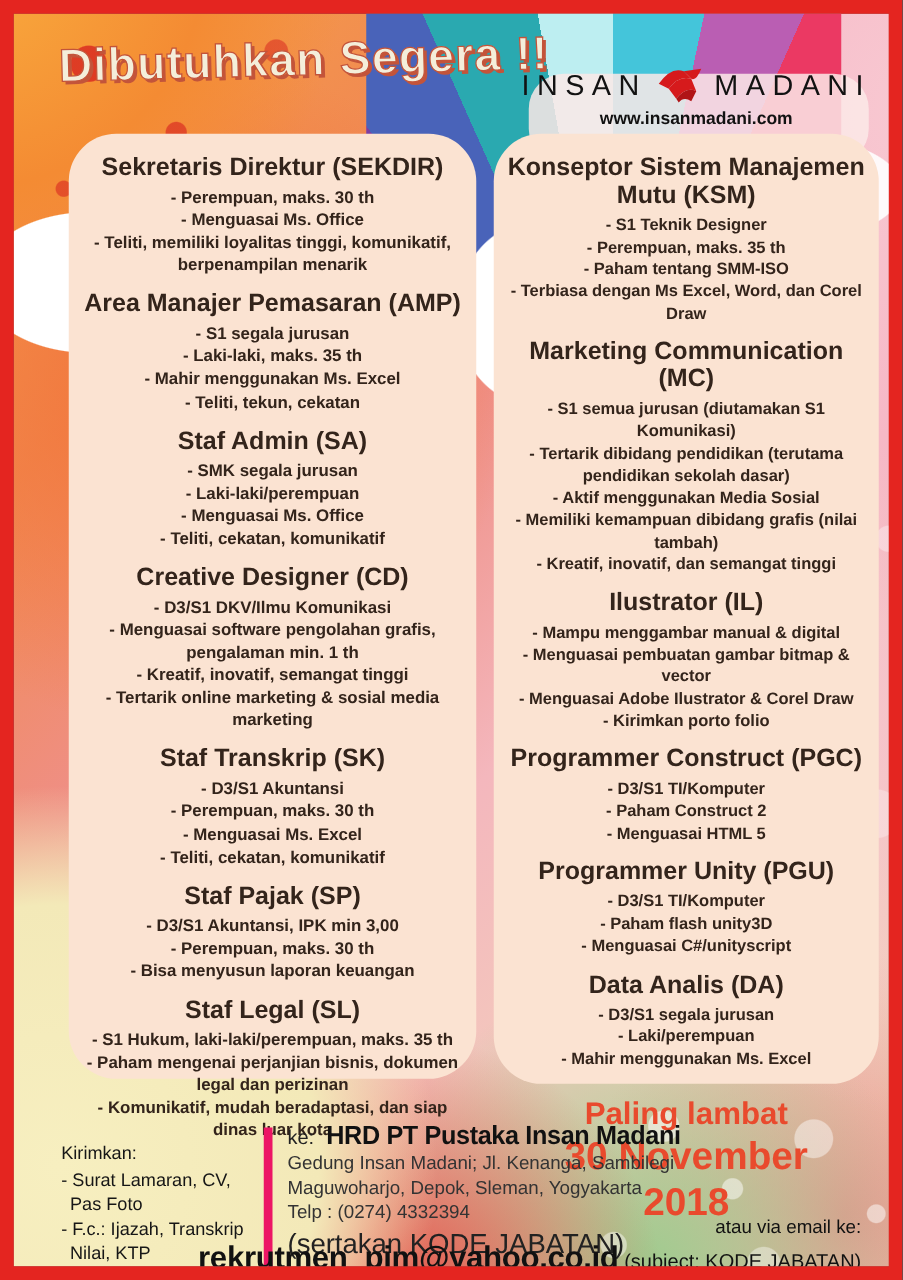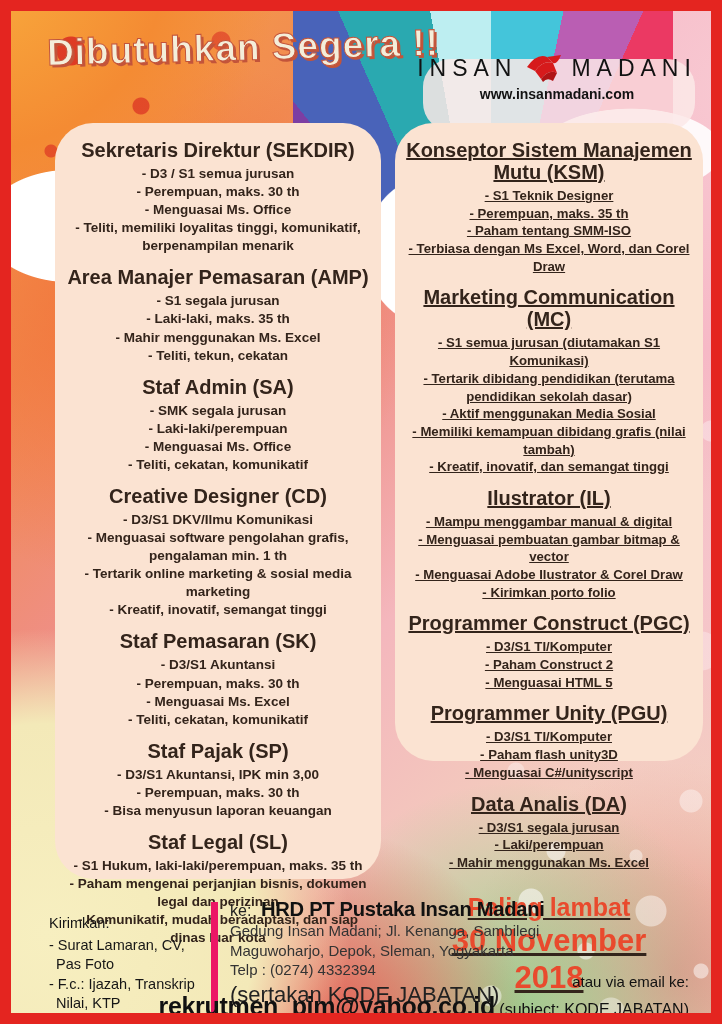--- a/index.html
+++ b/index.html
@@ -74,27 +74,27 @@
   .logo{
     position:absolute; right:24px; top:40px; z-index:4; width:260px;
     text-align:center; color:#121212;
   }
   .logo-row{display:flex; align-items:center; justify-content:center; gap:6px;}
   .logo-word{font-size:23px; letter-spacing:6px; font-weight:400;}
   .logo-glyph{width:42px; height:34px; flex:0 0 auto;}
   .logo-site{font-size:14px; font-weight:bold; margin-top:1px;}
 
   .panel{
-    position:absolute; top:112px; z-index:5;
+    position:absolute; top:96px; z-index:5;
     background:#fbe3d2; border-radius:38px;
     color:#33241b; text-align:center;
     box-sizing:border-box; padding:16px 10px;
   }
   .panel-left{left:44px; width:326px; height:756px;}
-  .panel-right{left:384px; width:308px; height:638px;text-decoration:underline;}
+  .panel-right{left:384px; width:308px; height:760px;}
   .job{margin-bottom:11px;}
   .job h3{margin:0 0 4px 0; font-size:20px; line-height:1.1; font-weight:bold;}
   .job p{margin:0; font-size:13.5px; font-weight:bold; line-height:1.34;}
   .panel-right .job p{font-size:13.2px;}
   .deadline{margin-top:20px; color:#e94a2d; font-weight:bold; line-height:1.2;}
   .deadline .d1{font-size:25px;}
   .deadline .d2{font-size:31px;}
   .deadline .d3{font-size:31px;}
 
   .kirimkan{
@@ -150,21 +150,20 @@
       </span>
       <span class="logo-word">MADANI</span>
     </div>
     <div class="logo-site">www.insanmadani.com</div>
   </div>
 
   <div class="panel panel-left">
     <div>
         <div class="job">
           <h3>Sekretaris Direktur (SEKDIR)</h3>
-          <p>- D3 / S1 semua jurusan</p>
           <p>- Perempuan, maks. 30 th</p>
           <p>- Menguasai Ms. Office</p>
           <p>- Teliti, memiliki loyalitas tinggi, komunikatif, berpenampilan menarik</p>
         </div>
         <div class="job">
           <h3>Area Manajer Pemasaran (AMP)</h3>
           <p>- S1 segala jurusan</p>
           <p>- Laki-laki, maks. 35 th</p>
           <p>- Mahir menggunakan Ms. Excel</p>
           <p>- Teliti, tekun, cekatan</p>
@@ -173,25 +172,25 @@
           <h3>Staf Admin (SA)</h3>
           <p>- SMK segala jurusan</p>
           <p>- Laki-laki/perempuan</p>
           <p>- Menguasai Ms. Office</p>
           <p>- Teliti, cekatan, komunikatif</p>
         </div>
         <div class="job">
           <h3>Creative Designer (CD)</h3>
           <p>- D3/S1 DKV/Ilmu Komunikasi</p>
           <p>- Menguasai software pengolahan grafis, pengalaman min. 1 th</p>
+          <p>- Kreatif, inovatif, semangat tinggi</p>
           <p>- Tertarik online marketing &amp; sosial media marketing</p>
-          <p>- Kreatif, inovatif, semangat tinggi</p>
-        </div>
-        <div class="job">
-          <h3>Staf Pemasaran (SK)</h3>
+        </div>
+        <div class="job">
+          <h3>Staf Transkrip (SK)</h3>
           <p>- D3/S1 Akuntansi</p>
           <p>- Perempuan, maks. 30 th</p>
           <p>- Menguasai Ms. Excel</p>
           <p>- Teliti, cekatan, komunikatif</p>
         </div>
         <div class="job">
           <h3>Staf Pajak (SP)</h3>
           <p>- D3/S1 Akuntansi, IPK min 3,00</p>
           <p>- Perempuan, maks. 30 th</p>
           <p>- Bisa menyusun laporan keuangan</p>

